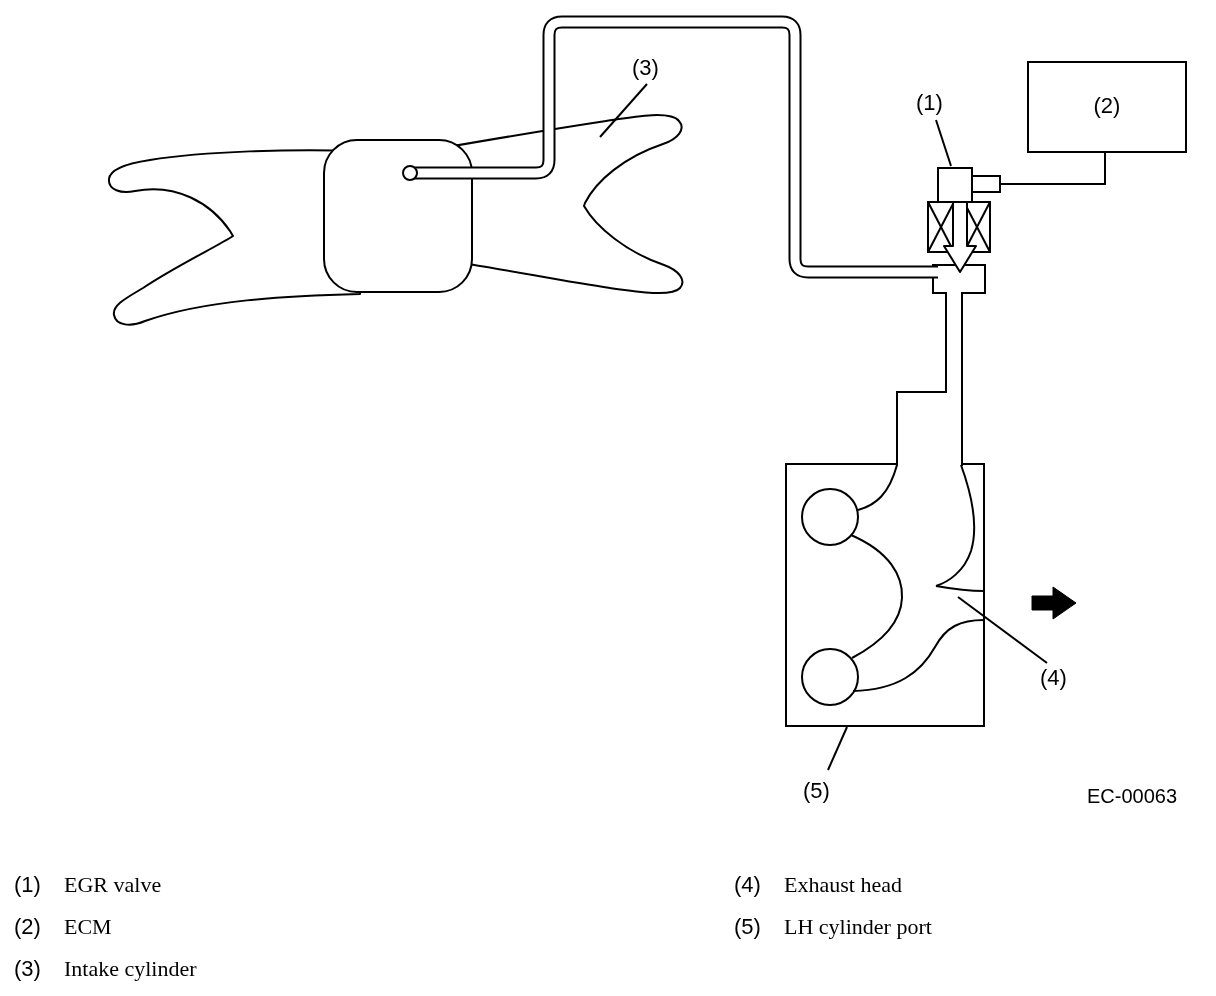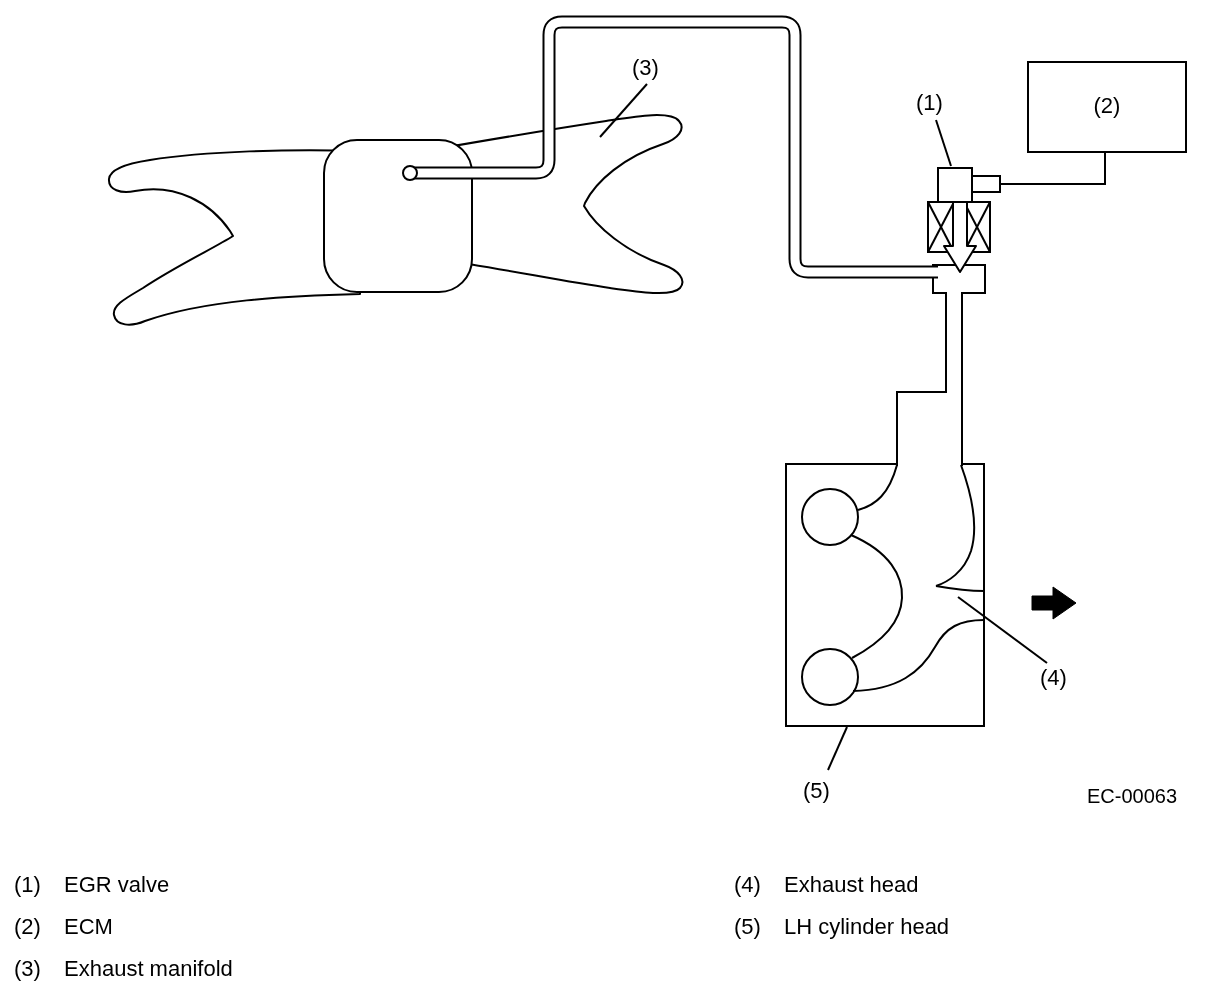--- a/index.html
+++ b/index.html
@@ -3,21 +3,21 @@
 <meta charset="utf-8">
 <style>
   html,body{margin:0;padding:0;background:#fff;}
   #stage{position:relative;width:1216px;height:996px;background:#ffffff;overflow:hidden;
          font-family:"Liberation Sans", sans-serif;color:#000;}
   #diagram-svg{position:absolute;left:0;top:0;}
   .callout-text{font-family:"Liberation Sans", sans-serif;font-size:22px;fill:#000;}
   .code-text{font-family:"Liberation Sans", sans-serif;font-size:20px;fill:#000;}
   .legend-row{position:absolute;display:flex;align-items:baseline;font-size:22px;}
   .legend-num{display:inline-block;width:50px;}
-  .legend-label{display:inline-block;}
+  .legend-label{display:inline-block;font-family:Liberation Serif, serif;}
 </style>
 </head>
 <body>
 
 <div id="stage">
 
   <svg id="diagram-svg" width="1216" height="860" viewBox="0 0 1216 860" fill="none" stroke="none">
 
     <g>
       <path d="M 360 151
@@ -112,25 +112,25 @@
     <div class="legend-row" style="left:14px;top:872px;">
       <span class="legend-num">(1)</span>
       <span class="legend-label">EGR valve</span>
     </div>
     <div class="legend-row" style="left:14px;top:914px;">
       <span class="legend-num">(2)</span>
       <span class="legend-label">ECM</span>
     </div>
     <div class="legend-row" style="left:14px;top:956px;">
       <span class="legend-num">(3)</span>
-      <span class="legend-label">Exhaust manifold</span>
+      <span class="legend-label">Intake cylinder</span>
     </div>
     <div class="legend-row" style="left:734px;top:872px;">
       <span class="legend-num">(4)</span>
       <span class="legend-label">Exhaust head</span>
     </div>
     <div class="legend-row" style="left:734px;top:914px;">
       <span class="legend-num">(5)</span>
-      <span class="legend-label">LH cylinder head</span>
+      <span class="legend-label">LH cylinder port</span>
     </div>
   </div>
 
 </div>
 
 </body></html>

